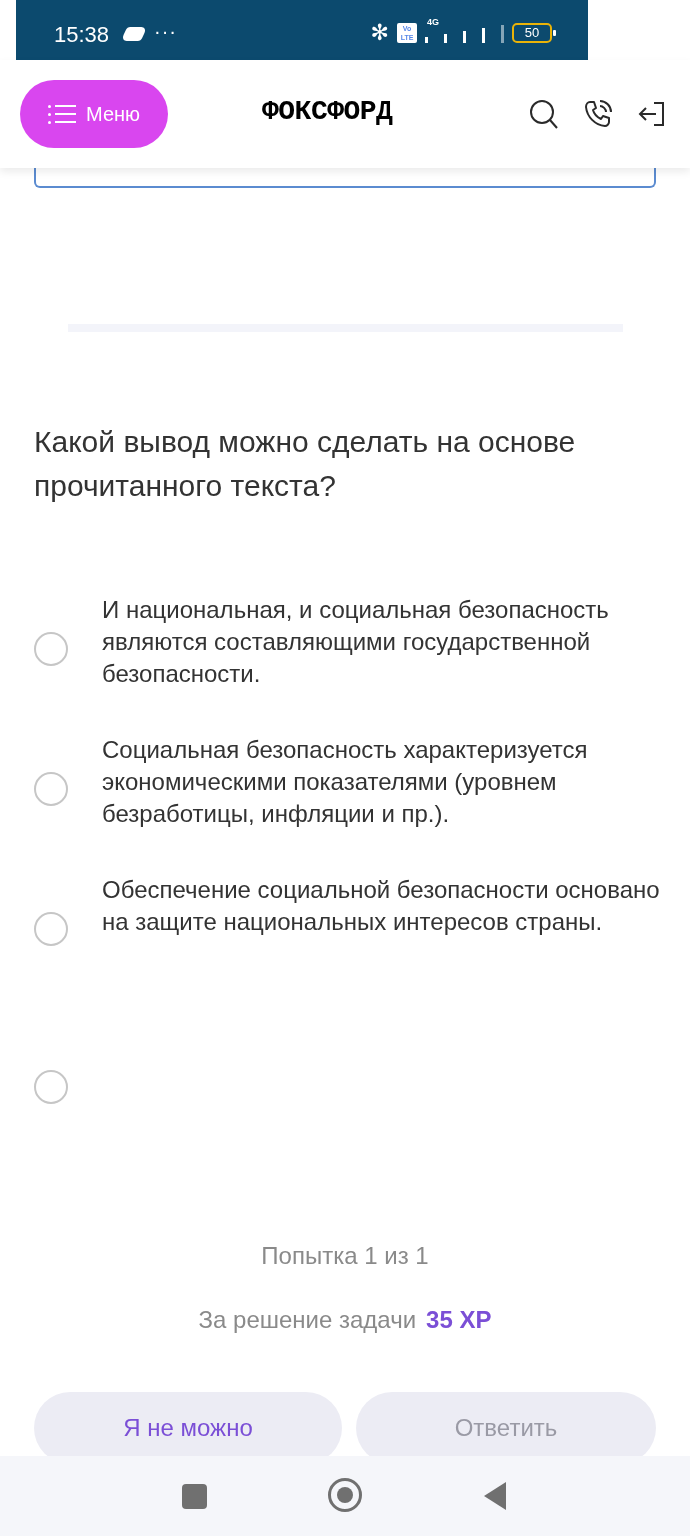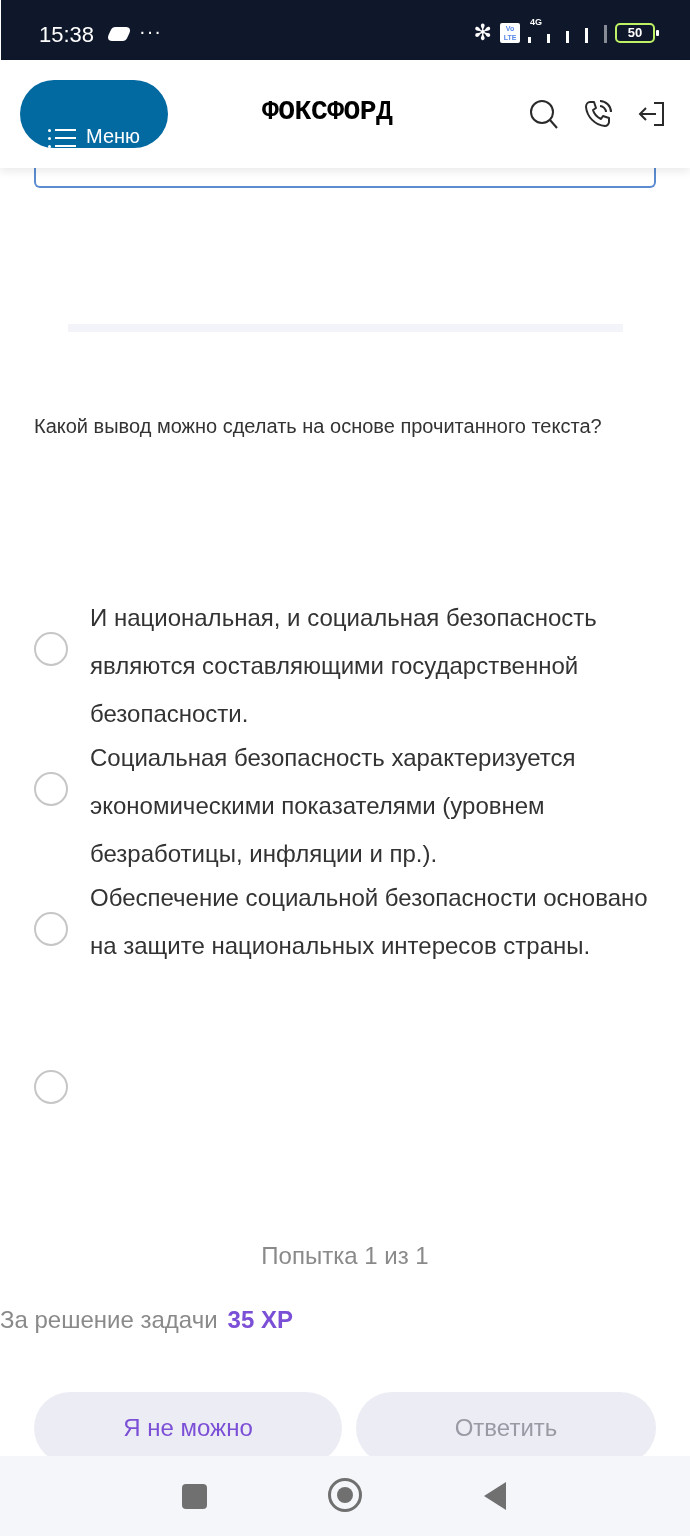--- a/index.html
+++ b/index.html
@@ -1,51 +1,51 @@
 <!DOCTYPE html>
 <html><head>
 <meta charset="utf-8">
 <style>
   * { box-sizing: border-box; margin: 0; padding: 0; }
   html, body { width: 690px; height: 1536px; overflow: hidden; background: #ffffff; }
   body { font-family: "Liberation Sans", "DejaVu Sans", sans-serif; position: relative; color: #2b2b2b; }
 
-  .status-bar { position: absolute; left: 1px; top: 0; width: 690px; height: 60px; background: #0f172a; color: #ffffff; }
+  .status-bar { position: absolute; left: 16px; top: 0; width: 572px; height: 60px; background: #0c4a6e; color: #ffffff; }
   .status-time { position: absolute; left: 38px; top: 22px; font-size: 22px; }
   .status-leaf { position: absolute; left: 108px; top: 27px; width: 20px; height: 14px; background: #fff; transform: skewX(-25deg); border-radius: 3px 6px 3px 6px; }
   .status-dots { position: absolute; left: 138px; top: 20px; font-size: 20px; letter-spacing: 1px; }
   .status-right { position: absolute; right: 36px; top: 20px; height: 26px; display: flex; align-items: center; gap: 8px; }
   .bt-icon { font-size: 22px; line-height: 1; }
   .volte { width: 20px; height: 20px; background: #fff; color: #5586e8; font-size: 7px; line-height: 9px; text-align: center; border-radius: 2px; font-weight: bold; padding-top: 1px; }
   .signal { display: flex; align-items: flex-end; gap: 16px; height: 20px; position: relative; }
   .signal .lab { position: absolute; top: -6px; left: 2px; font-size: 9px; font-weight: bold; }
   .signal span.b { display: block; width: 3px; background: #fff; }
-  .battery { width: 40px; height: 20px; border: 2px solid #bef264; border-radius: 5px; font-size: 13px; text-align: center; line-height: 16px; position: relative; font-weight: bold; }
+  .battery { width: 40px; height: 20px; border: 2px solid #eab308; border-radius: 5px; font-size: 13px; text-align: center; line-height: 16px; position: relative; }
   .battery::after { content: ""; position: absolute; right: -6px; top: 5px; width: 3px; height: 6px; background: #fff; border-radius: 1px; }
 
   .app-header { position: absolute; left: 0; top: 60px; width: 690px; height: 108px; background: #ffffff; box-shadow: 0 4px 8px rgba(0,0,0,0.08); z-index: 2; }
-  .menu-btn { position: absolute; left: 20px; top: 20px; width: 148px; height: 68px; background: #0369a1; border-radius: 34px; color: #fff; display: flex; align-items: flex-end; padding-left: 28px; gap: 10px; }
+  .menu-btn { position: absolute; left: 20px; top: 20px; width: 148px; height: 68px; background: #d946ef; border-radius: 34px; color: #fff; display: flex; align-items: center; padding-left: 28px; gap: 10px; }
   .menu-icon { width: 28px; height: 20px; position: relative; }
   .menu-icon i { position: absolute; left: 0; width: 3px; height: 3px; border-radius: 50%; background: #fff; }
   .menu-icon b { position: absolute; left: 7px; width: 21px; height: 2px; background: #fff; }
   .menu-label { font-size: 20px; }
   .logo { position: absolute; left: 262px; top: 36px; font-size: 28px; font-weight: 900; letter-spacing: -0.5px; color: #000; font-family: Liberation Mono, monospace; }
   .hdr-icon { position: absolute; top: 38px; width: 32px; height: 32px; }
 
   .text-box-edge { position: absolute; left: 34px; top: 150px; width: 622px; height: 38px; border: 2px solid #5b8bd0; border-top: none; border-radius: 0 0 6px 6px; }
   .divider { position: absolute; left: 68px; top: 324px; width: 555px; height: 8px; background: #f3f4fa; }
 
-  .question { position: absolute; left: 34px; top: 404px; width: 620px; font-size: 20px; line-height: 44px; color: #333333; }
+  .question { position: absolute; left: 34px; top: 420px; width: 620px; font-size: 30px; line-height: 44px; color: #333333; }
 
   .option { position: absolute; left: 0; width: 690px; }
   .radio { position: absolute; left: 34px; width: 34px; height: 34px; border: 2px solid #c6c6c6; border-radius: 50%; background: #fff; }
-  .opt-text { position: absolute; left: 90px; width: 560px; font-size: 24px; line-height: 48px; color: #333333; }
+  .opt-text { position: absolute; left: 102px; width: 560px; font-size: 24px; line-height: 32px; color: #333333; }
 
   .attempt { position: absolute; left: 0; top: 1242px; width: 690px; text-align: center; font-size: 24px; color: #8a8a8a; }
-  .reward { position: absolute; left: 0; top: 1306px; width: 690px; font-size: 24px; color: #8a8a8a; }
+  .reward { position: absolute; left: 0; top: 1306px; width: 690px; text-align: center; font-size: 24px; color: #8a8a8a; }
   .reward .xp { color: #7b4fd6; font-weight: bold; margin-left: 10px; }
 
   .btn { position: absolute; top: 1392px; height: 72px; border-radius: 36px; background: #ececf4; font-size: 24px; display: flex; align-items: center; justify-content: center; border: none; }
   .btn-dunno { left: 34px; width: 308px; color: #7b4fd6; }
   .btn-answer { left: 356px; width: 300px; color: #9a9aa5; }
 
   .nav-bar { position: absolute; left: 0; top: 1456px; width: 690px; height: 80px; background: #f5f6fa; z-index: 3; }
   .nav-square { position: absolute; left: 182px; top: 28px; width: 25px; height: 25px; background: #707070; border-radius: 4px; }
   .nav-home { position: absolute; left: 328px; top: 22px; width: 34px; height: 34px; border: 3px solid #707070; border-radius: 50%; }
   .nav-home::after { content: ""; position: absolute; left: 6px; top: 6px; width: 16px; height: 16px; background: #707070; border-radius: 50%; }

